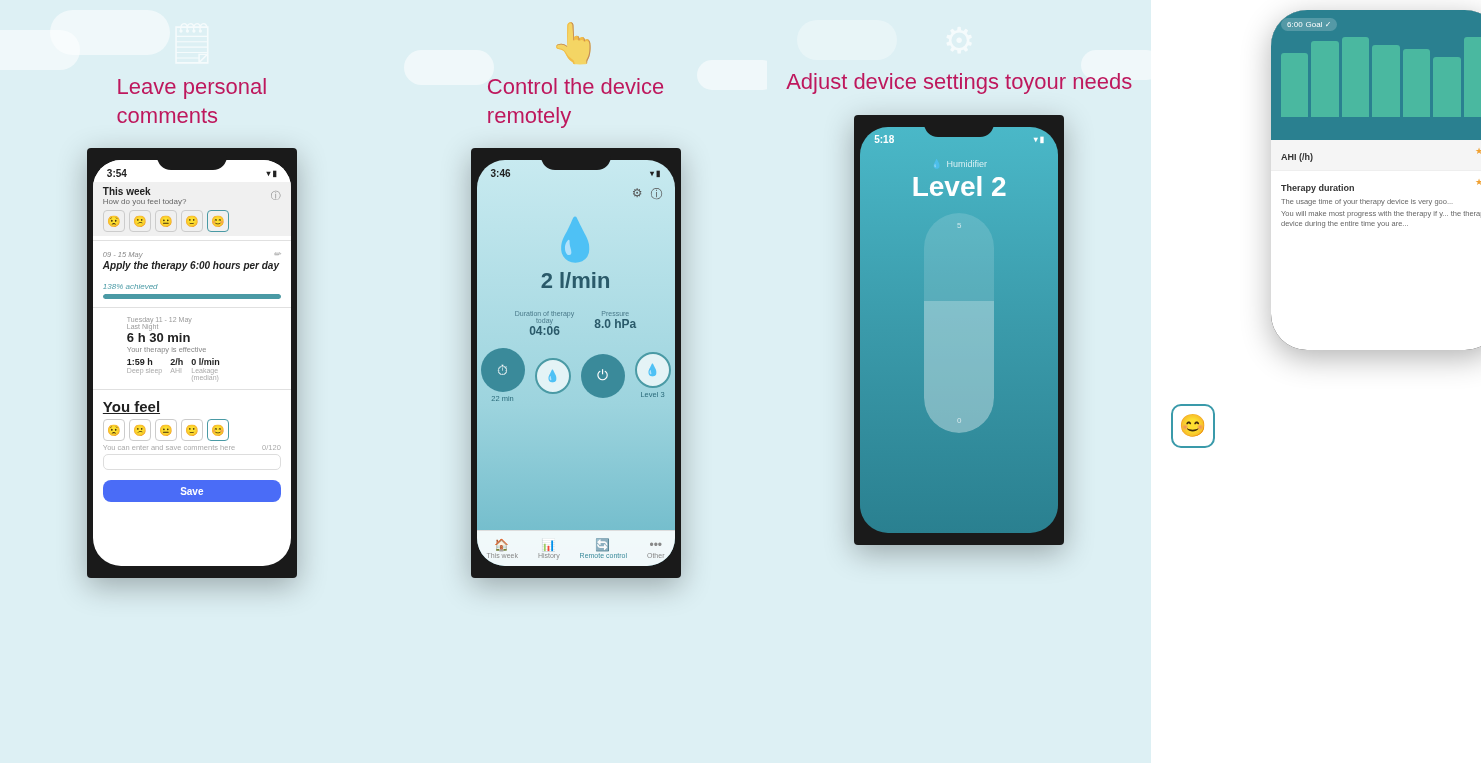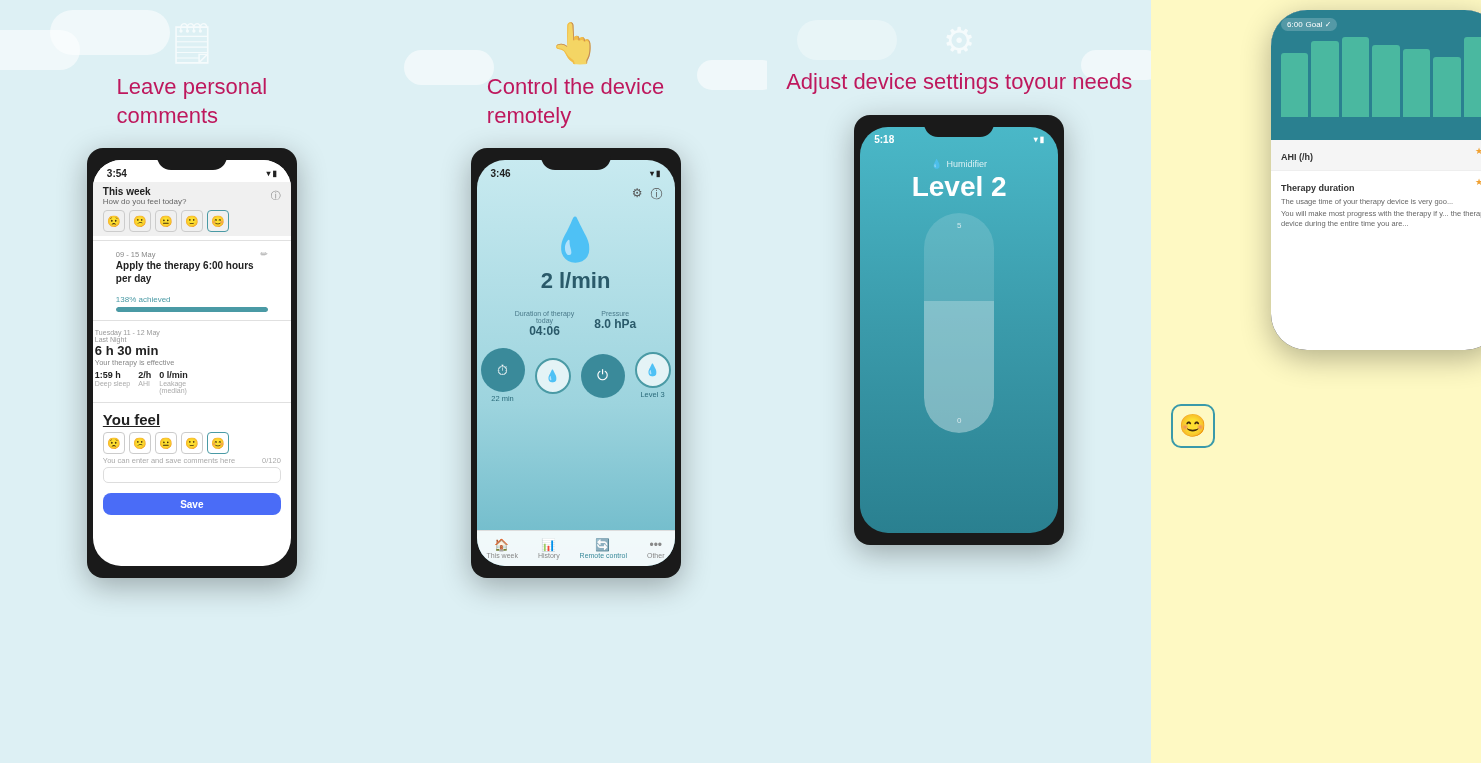--- a/index.html
+++ b/index.html
@@ -54,21 +54,21 @@
     
     .phone-wrap {
       z-index: 2;
       position: relative;
       margin-top: 4px;
     }
     .phone-frame {
       width: 210px;
       height: 430px;
       background: #1a1a1a;
-      border-radius: 16px;
+      border-radius: 4px;
       padding: 12px 6px;
       box-shadow: 0 8px 30px rgba(0,0,0,0.3);
       position: relative;
       overflow: hidden;
     }
     .phone-notch {
       position: absolute;
       top: 0; left: 50%; transform: translateX(-50%);
       width: 70px; height: 22px;
       background: #1a1a1a;
@@ -110,31 +110,31 @@
     .s1-header-row { display: flex; justify-content: space-between; align-items: center; }
     .s1-emoji-row { display: flex; gap: 4px; margin-top: 4px; }
     .s1-emoji {
       width: 22px; height: 22px; border-radius: 4px;
       border: 1.5px solid #ccc;
       display: flex; align-items: center; justify-content: center;
       font-size: 11px;
     }
     .s1-emoji.active { border-color: #4a9aa5; }
     .s1-divider { height: 1px; background: #e0e0e0; margin: 4px 0; }
-    .s1-section { padding: 4px 23px; }
+    .s1-section { padding: 4px 10px; font-style: italic; }
     .s1-date-row { display: flex; justify-content: space-between; align-items: center; }
     .s1-date { font-size: 7.5px; color: #888; }
     .s1-goal-title { font-size: 10px; font-weight: 700; color: #222; line-height: 1.3; }
     .s1-achieved { font-size: 8px; color: #4a9aa5; margin-top: 10px; }
     .s1-progress-bar {
       height: 5px; background: #e0e0e0; border-radius: 3px; margin-top: 3px;
       overflow: hidden;
     }
     .s1-progress-fill { height: 100%; background: #4a9aa5; border-radius: 3px; width: 100%; }
-    .s1-night-section { padding: 4px 2px; background: #fff; }
+    .s1-night-section { padding: 4px 2px; background: #fff; margin-left: 32px; }
     .s1-night-date { font-size: 7px; color: #999; }
     .s1-duration { font-size: 13px; font-weight: 700; color: #222; }
     .s1-therapy-ok { font-size: 7.5px; color: #888; }
     .s1-stats-row { display: flex; gap: 8px; margin-top: 3px; }
     .s1-stat { }
     .s1-stat-val { font-size: 9px; font-weight: 600; color: #222; }
     .s1-stat-lbl { font-size: 7px; color: #aaa; }
     .s1-feel-section { padding: 4px 10px; }
     .s1-feel-label { font-size: 15px; font-weight: 700; color: #222; text-decoration: underline; }
     .s1-comment-hint { font-size: 7.5px; color: #aaa; margin-top: 2px; display: flex; justify-content: space-between; }
@@ -211,21 +211,21 @@
       position: absolute; top: 8px; left: 50%; transform: translateX(-50%);
       font-size: 8px; color: rgba(255,255,255,0.7);
     }
     .s3-slider-num-bot {
       position: absolute; bottom: 8px; left: 50%; transform: translateX(-50%);
       font-size: 8px; color: rgba(255,255,255,0.7);
     }
 
     
     .last-panel {
-      background: #fef9c3;
+      background: #ffffff;
       flex: 0 0 330px;
       display: flex;
       flex-direction: column;
       align-items: flex-start;
       justify-content: flex-start;
       padding: 10px 0 0;
       position: relative;
       overflow: hidden;
     }
     .last-phone-partial {

